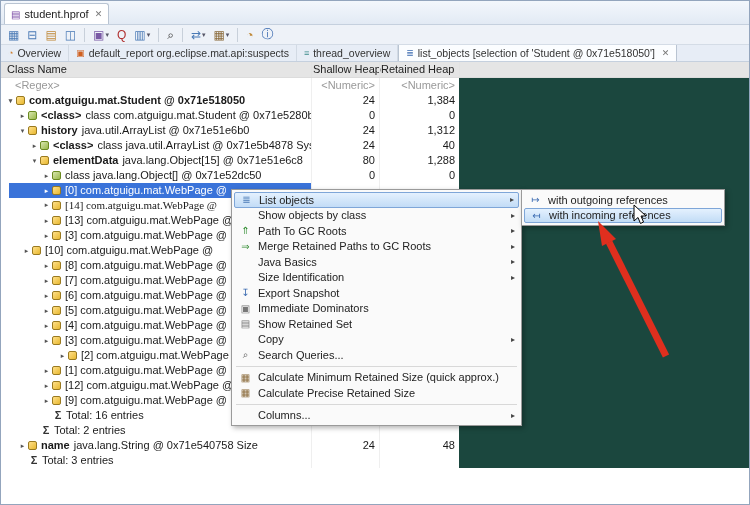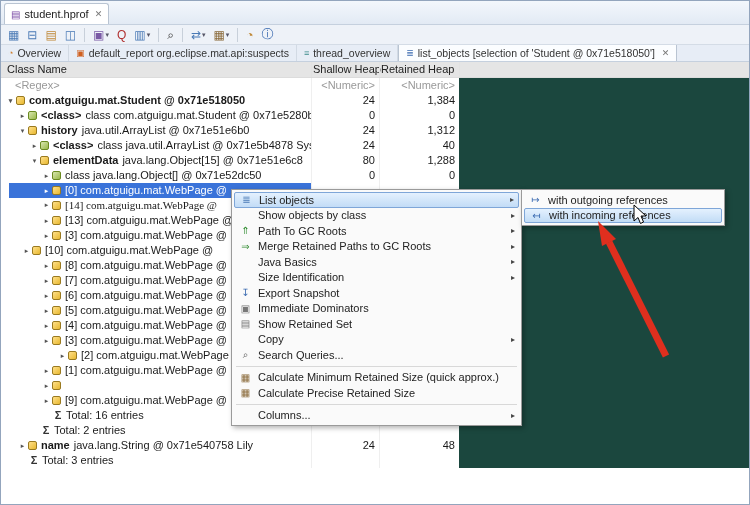--- a/index.html
+++ b/index.html
@@ -355,20 +355,21 @@
           <span class="rlabel">[1] com.atguigu.mat.WebPage @</span>
         </div>
         <span class="cell c1"></span>
         <span class="cell c2"></span>
         <span class="tail"></span>
       </div>
       <div class="row">
         <div class="rmain" style="padding-left: 40px;">
           <span class="twisty">▸</span>
           <span class="ricon obj"></span>
+          <span class="rlabel">[12] com.atguigu.mat.WebPage @</span>
         </div>
         <span class="cell c1"></span>
         <span class="cell c2"></span>
         <span class="tail"></span>
       </div>
       <div class="row">
         <div class="rmain" style="padding-left: 40px;">
           <span class="twisty">▸</span>
           <span class="ricon obj"></span>
           <span class="rlabel">[9] com.atguigu.mat.WebPage @</span>
@@ -395,21 +396,21 @@
         </div>
         <span class="cell c1"></span>
         <span class="cell c2"></span>
         <span class="tail"></span>
       </div>
       <div class="row">
         <div class="rmain" style="padding-left: 16px;">
           <span class="twisty">▸</span>
           <span class="ricon obj"></span>
           <span class="rfield">name</span>
-          <span class="rlabel">java.lang.String @ 0x71e540758  Lily</span>
+          <span class="rlabel">java.lang.String @ 0x71e540758  Size</span>
         </div>
         <span class="cell c1">24</span>
         <span class="cell c2">48</span>
         <span class="tail"></span>
       </div>
       <div class="row">
         <div class="rmain" style="padding-left: 16px;">
           <span class="twisty"></span>
           <span class="sigma">Σ</span>
           <span class="rlabel">Total: 3 entries</span>

